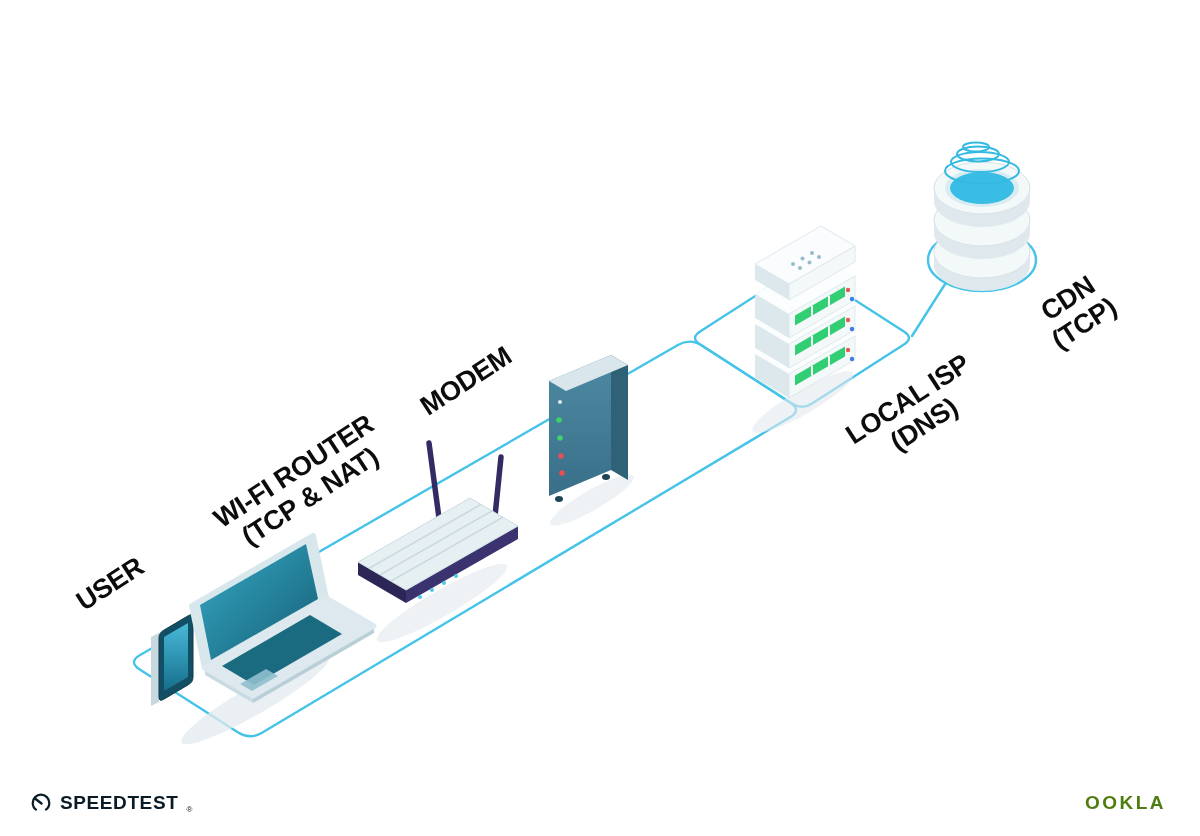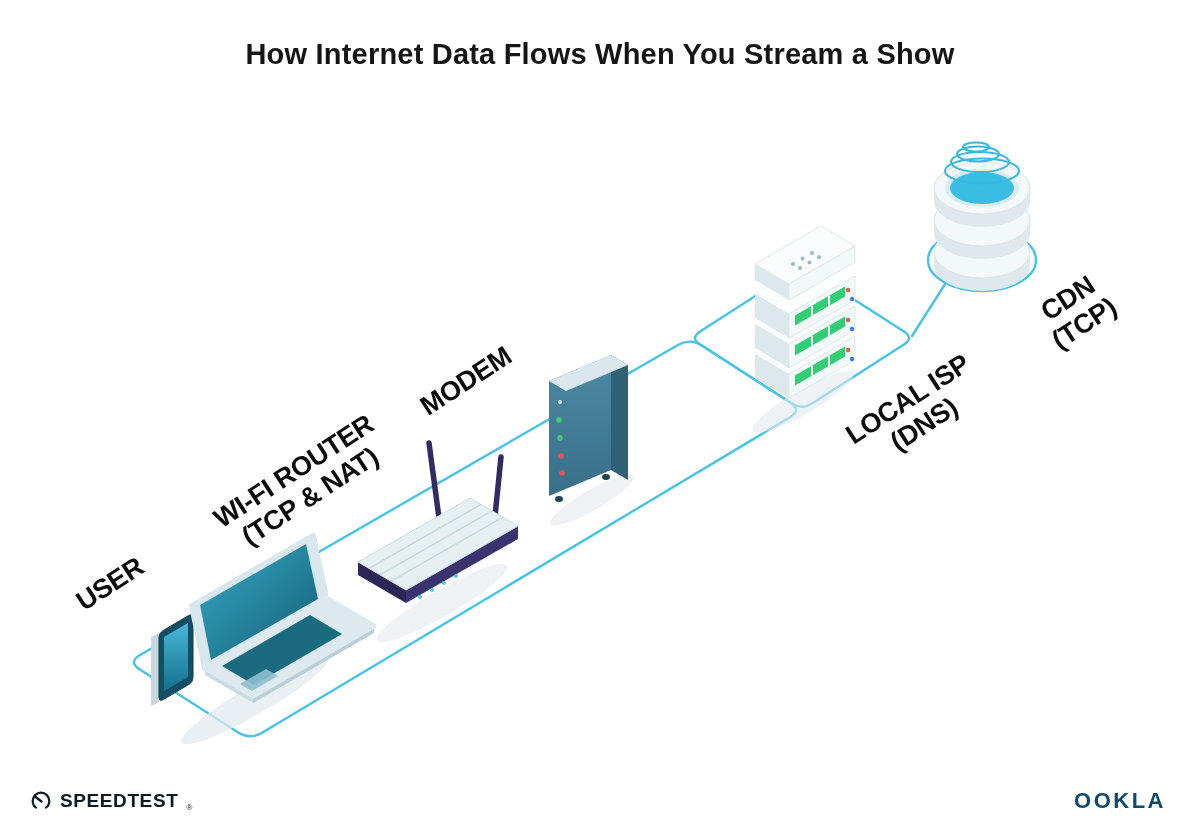--- a/index.html
+++ b/index.html
@@ -16,27 +16,26 @@
     font-weight:700;font-size:27px;line-height:1.12;color:#0c0c0c;
     text-align:center;white-space:nowrap;letter-spacing:-0.3px;
   }
   .footer{
     position:absolute;left:30px;right:34px;bottom:22px;
     display:flex;justify-content:space-between;align-items:center;
   }
   .speedtest{display:flex;align-items:flex-end;gap:8px;color:#0a1b26;}
   .speedtest-text{font-size:19px;font-weight:700;letter-spacing:0.6px;}
   .speedtest sup{font-size:8px;vertical-align:super;}
-  .ookla-text{font-size:22px;font-weight:600;letter-spacing:2.5px;color:#0c4a6e;}
+  .ookla-text{font-size:19px;font-weight:600;letter-spacing:2.5px;color:#4d7c0f;}
 </style>
 </head>
 <body>
 
 <div class="header">
-  <h1 class="title">How Internet Data Flows When You Stream a Show</h1>
 </div>
 
 <svg id="diagram-svg" viewBox="0 0 1200 836" xmlns="http://www.w3.org/2000/svg">
   <defs>
     <linearGradient id="lapGrad" x1="0" y1="0" x2="1" y2="1">
       <stop offset="0" stop-color="#37A9C6"></stop>
         <stop offset="1" stop-color="#145E74"></stop>
     </linearGradient>
     <linearGradient id="phoneGrad" x1="0" y1="0" x2="0" y2="1">
       <stop offset="0" stop-color="#49B9D8"></stop>

